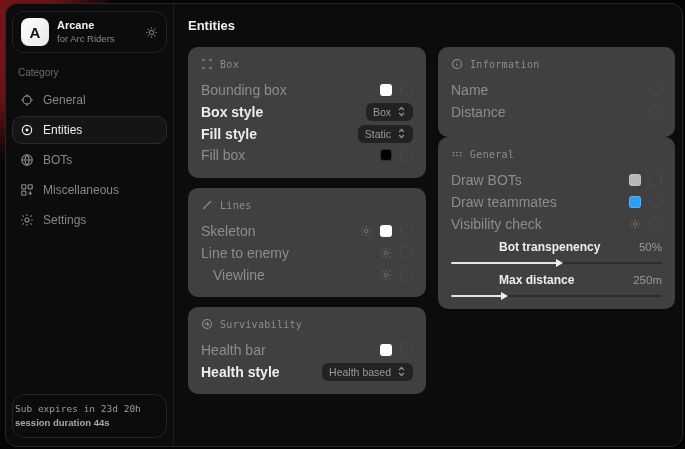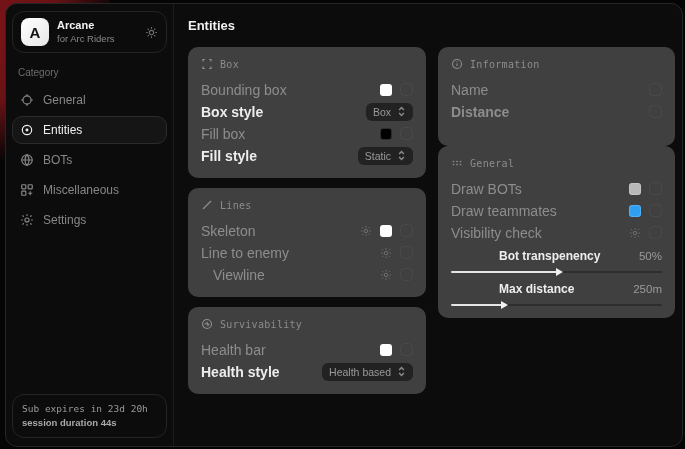--- a/index.html
+++ b/index.html
@@ -54,21 +54,21 @@
     border:1px solid transparent; border-radius:10px;
     cursor:default;
   }
   .nav-item svg { flex:0 0 14px; }
   .nav-item.active {
     background:#151515; border-color:#2b2b2b; color:#f0f0f0;
   }
   .sidebar-spacer { flex:1; }
   .status-card {
     border:1px solid #242424; border-radius:12px;
-    padding:7px 9px; line-height:1.5;
+    padding:7px 2px; line-height:1.5;
   }
   .status-line1 { font-family:"DejaVu Sans Mono", monospace; font-size:9.5px; color:#9a9a9a; }
   .status-line2 { font-size:9.5px; font-weight:bold; color:#a9a9a9; }
   
   .main { flex:1; padding:14px 12px 0 14px; overflow:hidden; }
   .page-title { color:#f2f2f2; font-size:13px; font-weight:bold; margin-bottom:14px; }
   .cols { display:flex; gap:12px; align-items:flex-start; }
   .col-left { width:238px; flex:0 0 238px; display:flex; flex-direction:column; gap:10px; }
   .col-right { width:237px; flex:0 0 237px; display:flex; flex-direction:column; }
   .card {
@@ -223,36 +223,36 @@
             <span class="row-label bright">Box style</span>
             <span class="row-right">
               <span class="select-pill">
                 <span class="val">Box</span>
                 <svg width="9" height="11" viewBox="0 0 10 14" fill="none" stroke="currentColor" stroke-width="1.8">
                     <path d="M2 5l3-3 3 3M2 9l3 3 3-3"></path>
                   </svg>
               </span>
             </span>
           </div>
-          <div class="row">
-            <span class="row-label">Fill box</span>
-            <span class="row-right">
-              <span class="swatch" style="background: rgb(0, 0, 0);"></span>
-              <span class="checkbox"></span>
-            </span>
-          </div>
           <div class="row" style="margin-bottom:0;">
             <span class="row-label bright">Fill style</span>
             <span class="row-right">
               <span class="select-pill">
                 <span class="val">Static</span>
                 <svg width="9" height="11" viewBox="0 0 10 14" fill="none" stroke="currentColor" stroke-width="1.8">
                     <path d="M2 5l3-3 3 3M2 9l3 3 3-3"></path>
                   </svg>
               </span>
+            </span>
+          </div>
+          <div class="row">
+            <span class="row-label">Fill box</span>
+            <span class="row-right">
+              <span class="swatch" style="background: rgb(0, 0, 0);"></span>
+              <span class="checkbox"></span>
             </span>
           </div>
         </section>
 
         <section class="card">
           <div class="card-header">
             <svg width="12" height="12" viewBox="0 0 24 24" fill="none" stroke="currentColor" stroke-width="2.4">
                 <path d="M5 19L19 5"></path>
                 <circle cx="5" cy="19" r="1.6" fill="currentColor" stroke="none"></circle>
                 <circle cx="19" cy="5" r="1.6" fill="currentColor" stroke="none"></circle>
@@ -338,21 +338,21 @@
                 <circle cx="12" cy="7.5" r="1.2" fill="currentColor" stroke="none"></circle>
               </svg>
             <span>Information</span>
           </div>
           <div class="row">
             <span class="row-label">Name</span>
             <span class="row-right">
               <span class="checkbox"></span>
             </span>
           </div>
-          <div class="row" style="margin-bottom:12px;font-weight:bold;">
+          <div class="row" style="margin-bottom:3px;">
             <span class="row-label">Distance</span>
             <span class="row-right">
               <span class="checkbox"></span>
             </span>
           </div>
         </section>
 
         <section class="card">
           <div class="card-header">
             <svg width="12" height="12" viewBox="0 0 24 24" fill="currentColor">

